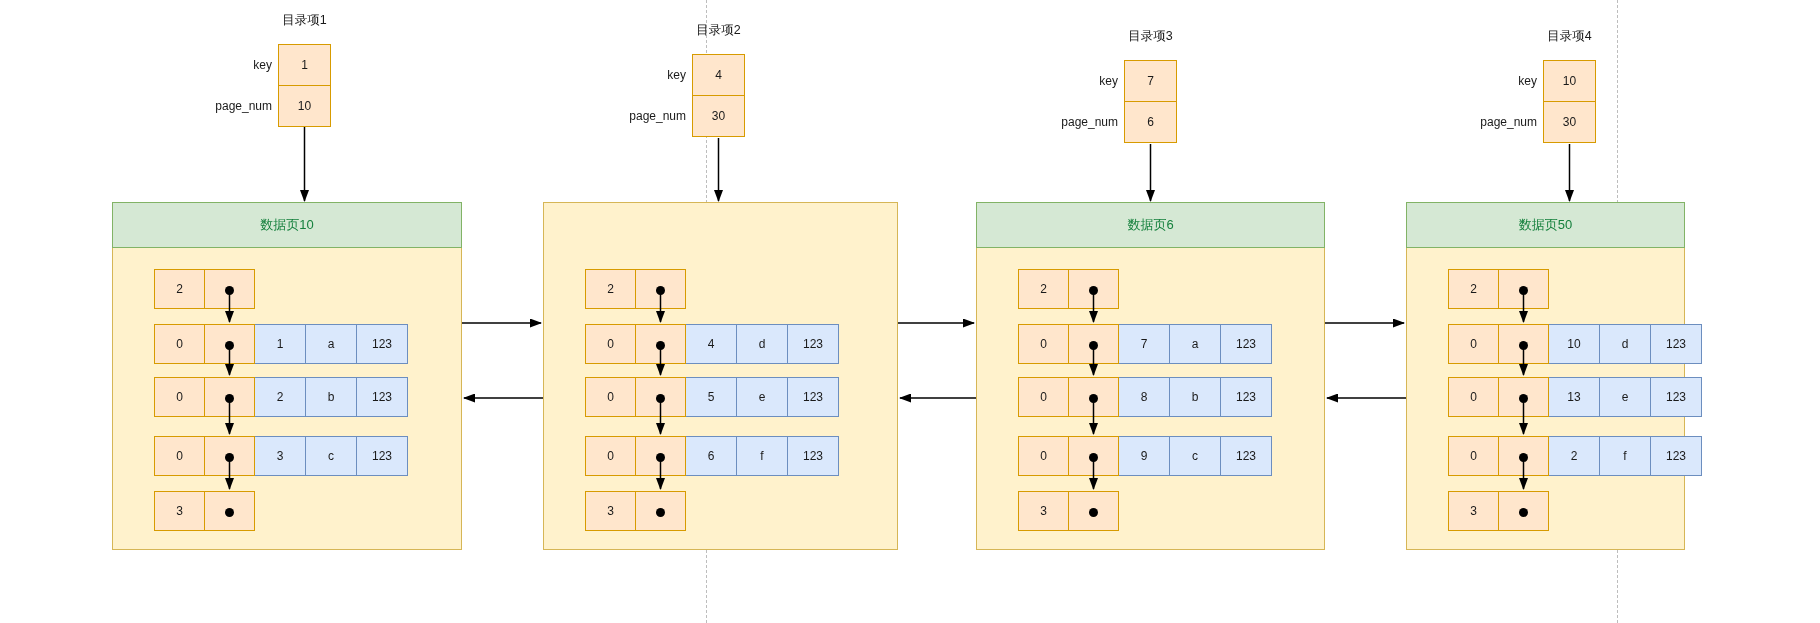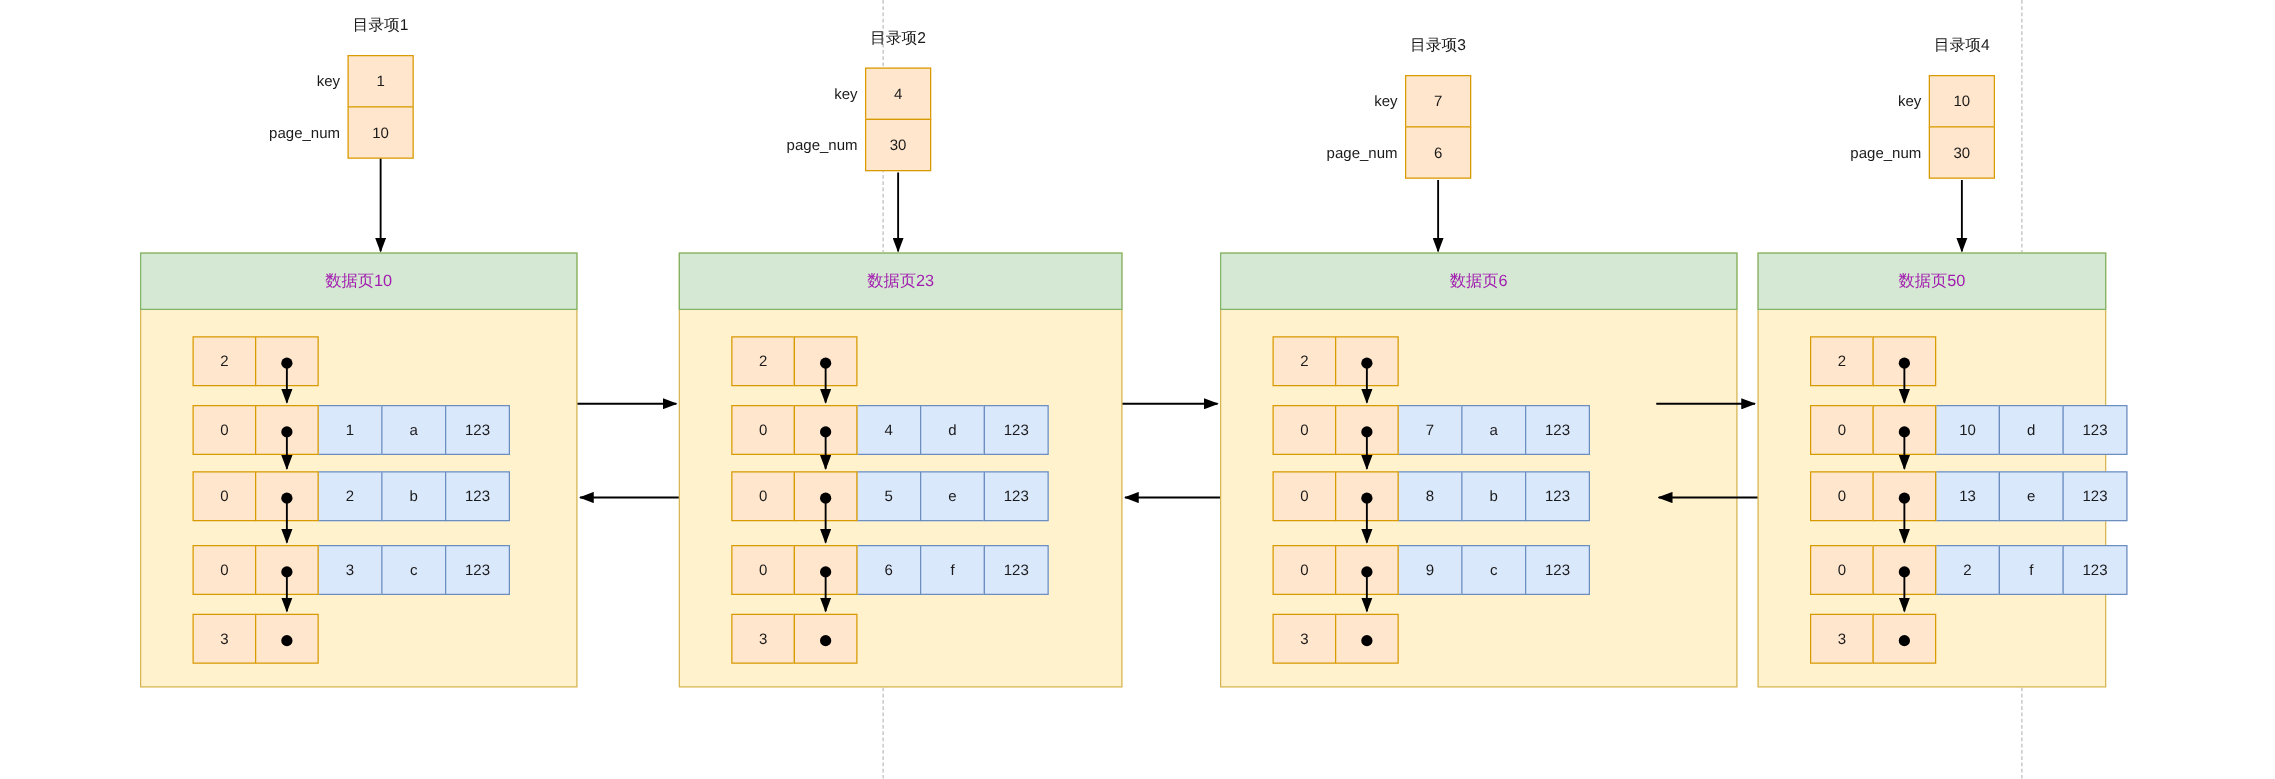--- a/index.html
+++ b/index.html
@@ -20,21 +20,21 @@
   .dir-box{position:absolute;left:140px;top:32px;}
   .dir-cell{box-sizing:border-box;width:53px;height:42px;border:1px solid #d79b00;
             background:#ffe6cc;text-align:center;line-height:40px;font-size:12px;}
   .dir-cell + .dir-cell{margin-top:-1px;}
 
   
   .data-page{position:absolute;top:202px;height:348px;box-sizing:border-box;
              background:#fff2cc;border:1px solid #d6b656;z-index:2;}
   .page-header{position:absolute;left:-1px;right:-1px;top:-1px;height:46px;box-sizing:border-box;
                background:#d5e8d4;border:1px solid #82b366;text-align:center;
-               line-height:44px;font-size:13px;color:#a21caf;}
+               line-height:44px;font-size:13px;color:#15803d;}
   .rec-row{position:absolute;left:41px;display:flex;height:40px;}
   .cell{box-sizing:border-box;height:40px;text-align:center;line-height:38px;font-size:12px;}
   .cell + .cell{margin-left:-1px;}
   .oc{width:51px;background:#ffe6cc;border:1px solid #d79b00;}
   .bc{width:52px;background:#dae8fc;border:1px solid #6c8ebf;}
   .ptr{position:relative;}
   .dot{position:absolute;left:50%;top:16px;width:9px;height:9px;margin-left:-4.5px;
        border-radius:50%;background:#000;}
   .r1{top:66px;} .r2{top:121px;} .r3{top:174px;} .r4{top:233px;} .r5{top:288px;}
 
@@ -127,21 +127,20 @@
     </div>
     <div class="rec-row r5">
       <div class="cell oc">3</div>
       <div class="cell oc ptr">
           <span class="dot"></span>
         </div>
     </div>
   </div>
 
   <div class="data-page" style="left:543px;width:355px">
-    <div class="page-header">数据页23</div>
     <div class="rec-row r1">
       <div class="cell oc">2</div>
       <div class="cell oc ptr">
           <span class="dot"></span>
         </div>
     </div>
     <div class="rec-row r2">
       <div class="cell oc">0</div>
       <div class="cell oc ptr">
           <span class="dot"></span>
@@ -169,21 +168,21 @@
       <div class="cell bc">123</div>
     </div>
     <div class="rec-row r5">
       <div class="cell oc">3</div>
       <div class="cell oc ptr">
           <span class="dot"></span>
         </div>
     </div>
   </div>
 
-  <div class="data-page" style="left:976px;width:414px">
+  <div class="data-page" style="left:976px;width:349px">
     <div class="page-header">数据页6</div>
     <div class="rec-row r1">
       <div class="cell oc">2</div>
       <div class="cell oc ptr">
           <span class="dot"></span>
         </div>
     </div>
     <div class="rec-row r2">
       <div class="cell oc">0</div>
       <div class="cell oc ptr">

